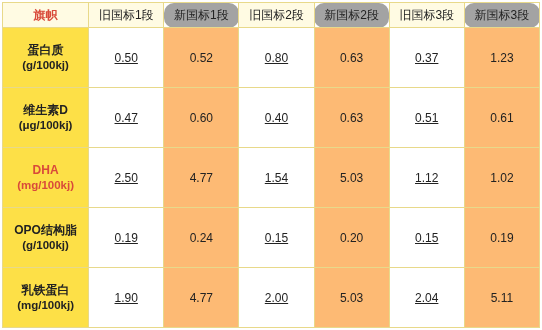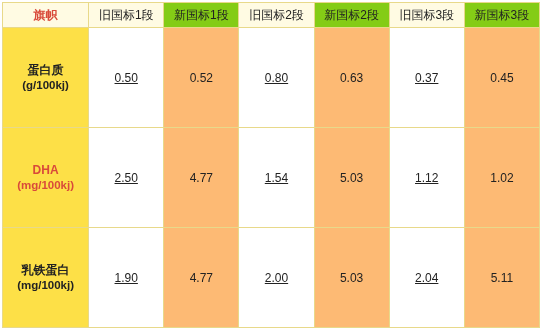--- a/index.html
+++ b/index.html
@@ -46,21 +46,22 @@
     font-size: 12.5px;
     border: 1px solid #e8c84a;
   }
   th.hdr-brand {
     background: #fffbe3;
     color: #d94a3a;
     font-weight: bold;
     font-size: 13px;
   }
   th.hdr-new {
-    background: #84cc16;
+    background: #a3a3a3;
+    border-radius: 10px;
   }
 
   
   td.label {
     background: #fde047;
     font-weight: bold;
     color: #222222;
     font-size: 12.5px;
     line-height: 1.35;
     border: 1px solid #e8c84a;
@@ -117,33 +118,57 @@
       <tr class="data-row">
         <td class="label">
           <span>蛋白质</span>
           <span class="unit">(g/100kj)</span>
         </td>
         <td class="val-old">0.50</td>
         <td class="val-new">0.52</td>
         <td class="val-old">0.80</td>
         <td class="val-new">0.63</td>
         <td class="val-old">0.37</td>
-        <td class="val-new">0.45</td>
+        <td class="val-new">1.23</td>
+      </tr>
+      <tr class="data-row">
+        <td class="label">
+          <span>维生素D</span>
+          <span class="unit">(μg/100kj)</span>
+        </td>
+        <td class="val-old">0.47</td>
+        <td class="val-new">0.60</td>
+        <td class="val-old">0.40</td>
+        <td class="val-new">0.63</td>
+        <td class="val-old">0.51</td>
+        <td class="val-new">0.61</td>
       </tr>
       <tr class="data-row">
         <td class="label">
           <span class="name-red">DHA</span>
           <span class="unit name-red">(mg/100kj)</span>
         </td>
         <td class="val-old">2.50</td>
         <td class="val-new">4.77</td>
         <td class="val-old">1.54</td>
         <td class="val-new">5.03</td>
         <td class="val-old">1.12</td>
         <td class="val-new">1.02</td>
+      </tr>
+      <tr class="data-row">
+        <td class="label">
+          <span>OPO结构脂</span>
+          <span class="unit">(g/100kj)</span>
+        </td>
+        <td class="val-old">0.19</td>
+        <td class="val-new">0.24</td>
+        <td class="val-old">0.15</td>
+        <td class="val-new">0.20</td>
+        <td class="val-old">0.15</td>
+        <td class="val-new">0.19</td>
       </tr>
       <tr class="data-row">
         <td class="label">
           <span>乳铁蛋白</span>
           <span class="unit">(mg/100kj)</span>
         </td>
         <td class="val-old">1.90</td>
         <td class="val-new">4.77</td>
         <td class="val-old">2.00</td>
         <td class="val-new">5.03</td>

